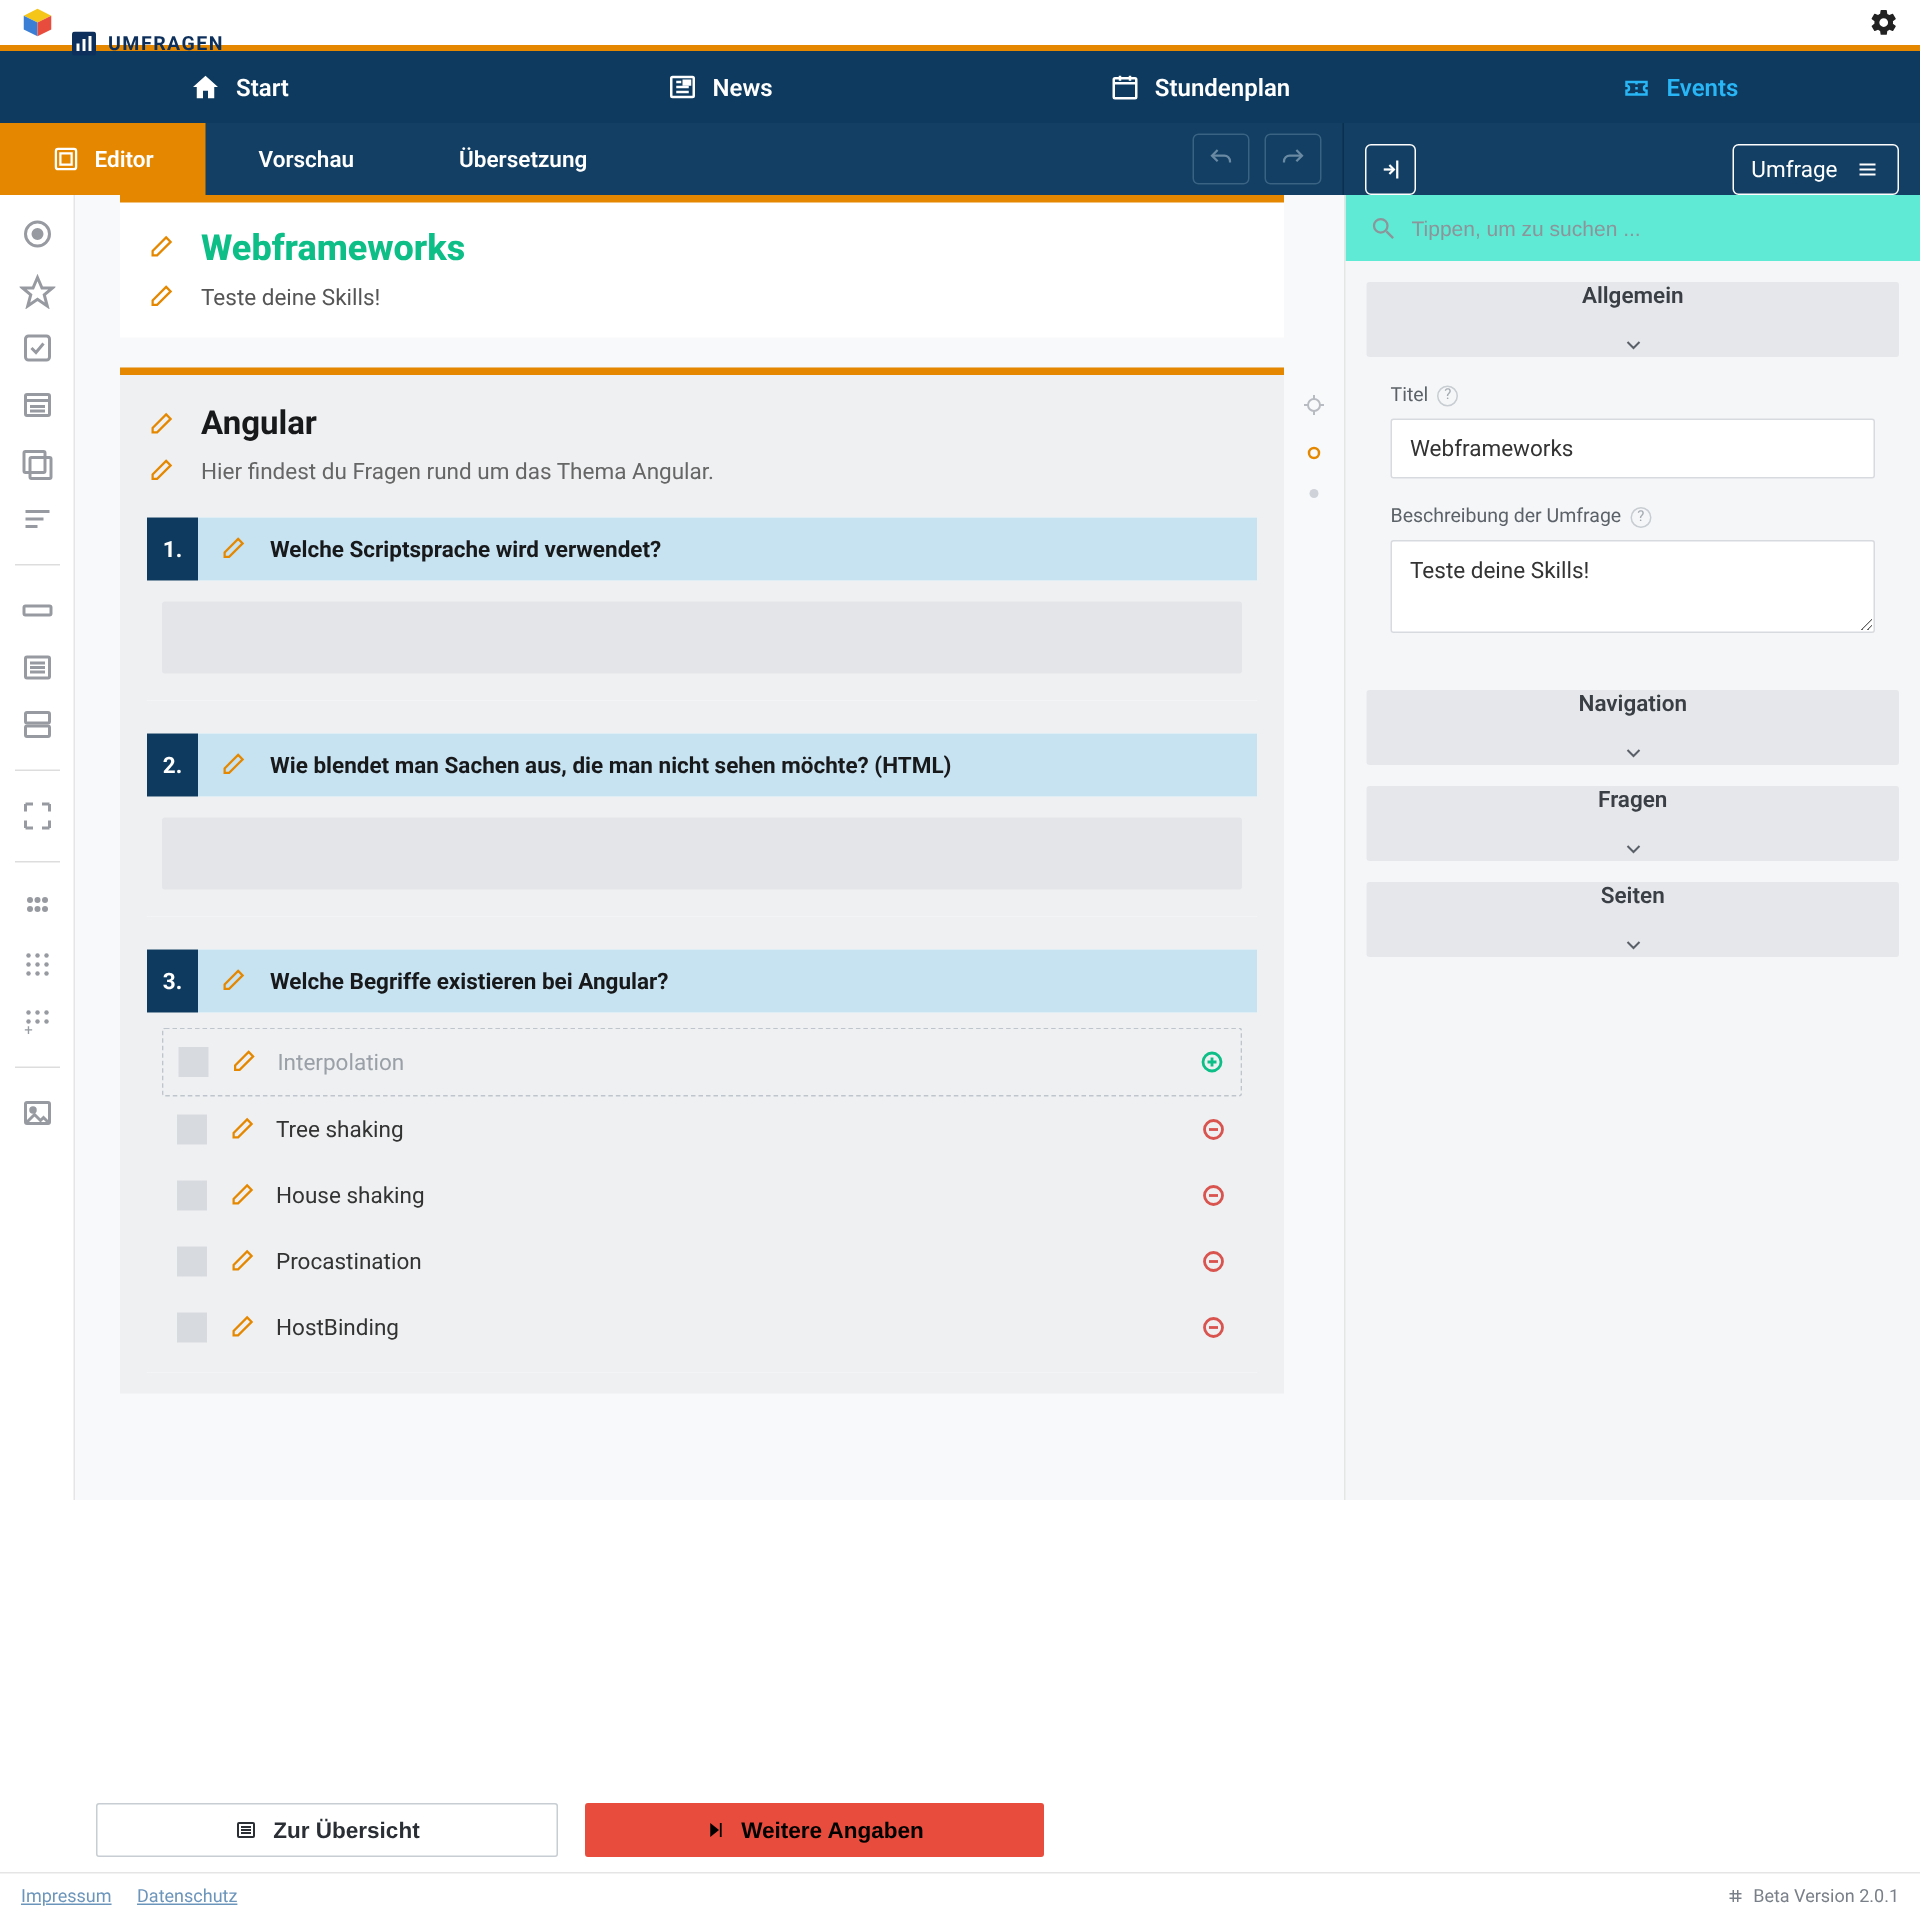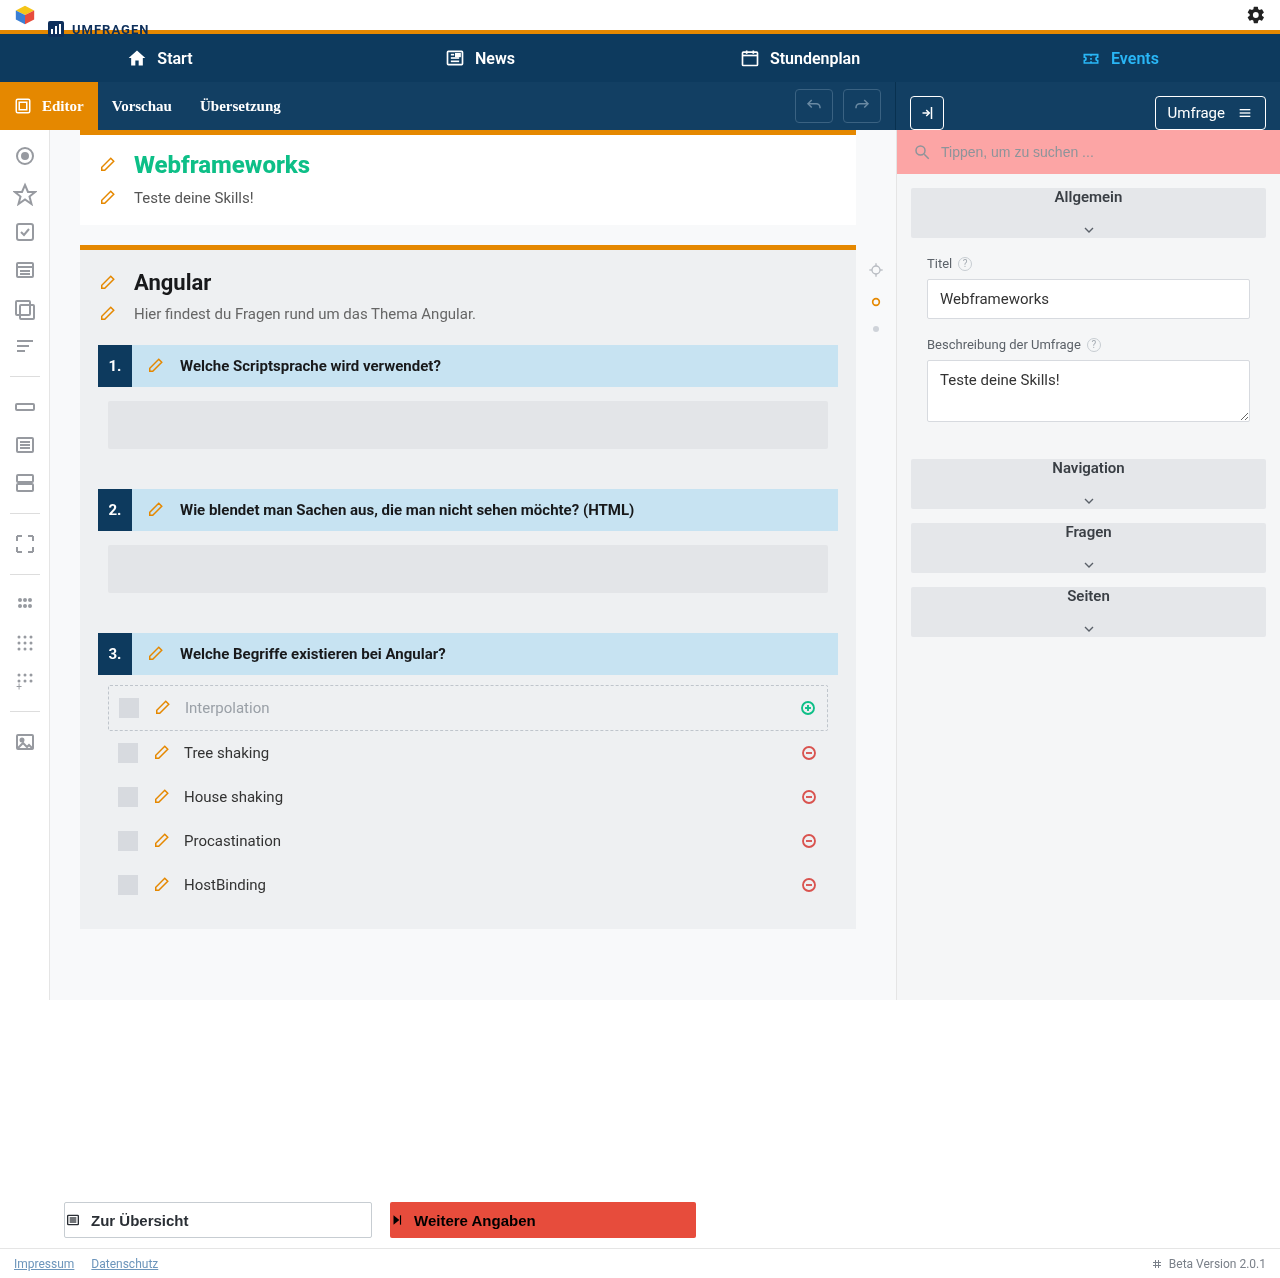--- a/index.html
+++ b/index.html
@@ -10,21 +10,21 @@
 .logo-cube svg { width: 22px; height: 22px; }
 .umfragen-badge { display: flex; align-items: center; gap: 8px; color: #0d2f5b; font-weight: 700; font-size: 13px; letter-spacing: 1px; margin-top: 28px; }
 .umfragen-badge .bicon { width: 16px; height: 16px; display: inline-flex; align-items: center; justify-content: center; }
 .gear { width: 20px; height: 20px; color: #222; cursor: pointer; }
 .navbar { height: 48px; background: #0d3a5e; display: flex; align-items: center; }
 .nav-item { flex: 1; display: flex; align-items: center; justify-content: center; gap: 10px; color: #fff; font-size: 16px; font-weight: 600; cursor: pointer; }
 .nav-item.active { color: #29b6f6; }
 .nav-item svg { width: 20px; height: 20px; }
 .subnav { height: 48px; display: flex; }
 .subnav-left { flex: 1; background: #123f63; display: flex; align-items: center; border-right: 1px solid #083150; }
-.sub-tab { padding: 0 14px; height: 100%; display: flex; align-items: center; gap: 10px; color: #fff; font-size: 15px; font-weight: 600; cursor: pointer; font-family: Liberation Serif, serif; }
+.sub-tab { padding: 0 35px; height: 100%; display: flex; align-items: center; gap: 10px; color: #fff; font-size: 15px; font-weight: 600; cursor: pointer; }
 .sub-tab.active { background: #e58800; }
 .subnav-actions { margin-left: auto; display: flex; gap: 10px; padding-right: 14px; }
 .icon-btn { width: 38px; height: 34px; border: 1px solid #3a6282; border-radius: 4px; display: flex; align-items: center; justify-content: center; color: #6a8aa3; cursor: pointer; }
 .subnav-right { width: 384px; background: #123f63; display: flex; align-items: flex-end; padding: 0 14px; justify-content: space-between; }
 .collapse-btn { width: 34px; height: 34px; border: 1px solid #fff; border-radius: 4px; display: flex; align-items: center; justify-content: center; color: #fff; cursor: pointer; }
 .dropdown-btn { height: 34px; border: 1px solid #fff; border-radius: 4px; color: #fff; display: flex; align-items: center; gap: 12px; padding: 0 12px; font-size: 15px; cursor: pointer; }
 .main { display: flex; height: 870px; }
 .toolbar { width: 50px; background: #fff; border-right: 1px solid #e5e5e5; display: flex; flex-direction: column; align-items: center; padding-top: 14px; gap: 14px; }
 .tool { width: 24px; height: 24px; color: #979aa0; cursor: pointer; display: flex; align-items: center; justify-content: center; }
 .tool.sep { width: 30px; height: 1px; background: #ddd; margin: 4px 0; }
@@ -51,34 +51,34 @@
 .q-input { background: #e3e5e8; height: 48px; border-radius: 2px; }
 .answer { display: flex; align-items: center; padding: 12px 10px; gap: 14px; }
 .answer.dashed { border: 1px dashed #bfc5cc; border-radius: 2px; }
 .answer .cbox { width: 20px; height: 20px; background: #d7dadf; flex-shrink: 0; }
 .answer .label { color: #333; font-size: 15px; }
 .answer.dashed .label { color: #9aa0a7; }
 .answer .action-ico { margin-left: auto; width: 18px; height: 18px; flex-shrink: 0; }
 .action-add { color: #0dbf87; }
 .action-remove { color: #d9534f; }
 .side-panel { width: 384px; background: #f5f6f7; border-left: 1px solid #e5e5e5; overflow-y: auto; }
-.search-row { height: 44px; background: #fca5a5; display: flex; align-items: center; padding: 0 16px; gap: 10px; }
+.search-row { height: 44px; background: #5eead4; display: flex; align-items: center; padding: 0 16px; gap: 10px; }
 .search-row input { flex: 1; border: none; background: transparent; font-size: 14px; color: #666; outline: none; }
 .search-row input::placeholder { color: #8d949a; }
 .panel-group { margin: 14px 14px 0 14px; }
 .panel-head { height: 50px; background: #e5e7ea; display: flex; align-items: center; padding: 0 16px; justify-content: space-between; color: #3a3f45; font-size: 15px; font-weight: 600; cursor: pointer; border-radius: 2px; flex-direction: column; }
 .panel-head .chev { width: 16px; height: 16px; color: #5a6068; }
 .panel-body { background: #f5f6f7; padding: 18px 16px 20px 16px; }
 .form-label { font-size: 13px; color: #5c6269; display: flex; align-items: center; gap: 6px; margin-bottom: 8px; }
 .help-ico { width: 14px; height: 14px; color: #a4abb2; border: 1px solid #c7cdd2; border-radius: 50%; display: inline-flex; align-items: center; justify-content: center; font-size: 10px; }
 .form-input, .form-textarea { width: 100%; border: 1px solid #d7dadf; background: #fff; padding: 10px 12px; font-size: 15px; color: #333; font-family: inherit; border-radius: 2px; }
 .form-textarea { height: 62px; resize: both; }
 .form-group { margin-bottom: 18px; }
 .action-bar { position: fixed; left: 50px; bottom: 30px; width: 660px; background: #fff; padding: 10px 14px; display: flex; gap: 18px; }
-.btn { flex: 1; height: 36px; border-radius: 2px; font-weight: 700; font-size: 15px; display: flex; align-items: center; gap: 10px; cursor: pointer; border: none; }
+.btn { flex: 1; height: 36px; border-radius: 2px; font-weight: 700; font-size: 15px; display: flex; align-items: center; justify-content: center; gap: 10px; cursor: pointer; border: none; }
 .btn-secondary { background: #fff; border: 1px solid #c7cdd2; color: #2a2f35; }
 .btn-primary { background: #e74c3c; color: #000000; }
 .footer { position: fixed; bottom: 0; left: 0; right: 0; height: 30px; border-top: 1px solid #e5e5e5; background: #fff; display: flex; align-items: center; padding: 0 14px; font-size: 12px; color: #6c95bb; justify-content: space-between; }
 .footer a { color: #6c95bb; text-decoration: underline; margin-right: 14px; cursor: pointer; }
 .footer-right { color: #7a8089; display: flex; align-items: center; gap: 6px; }
 svg { display: block; }
 </style>
 </head>
 <body>
 

